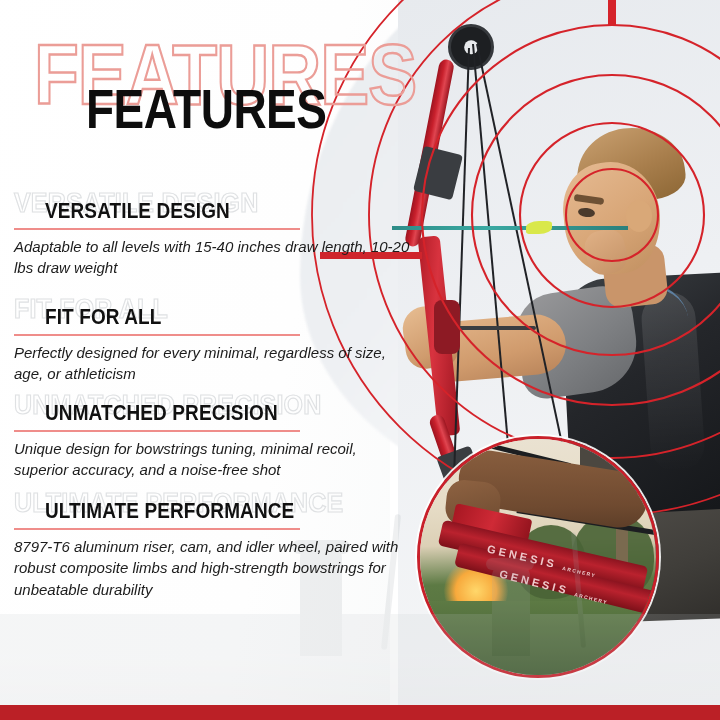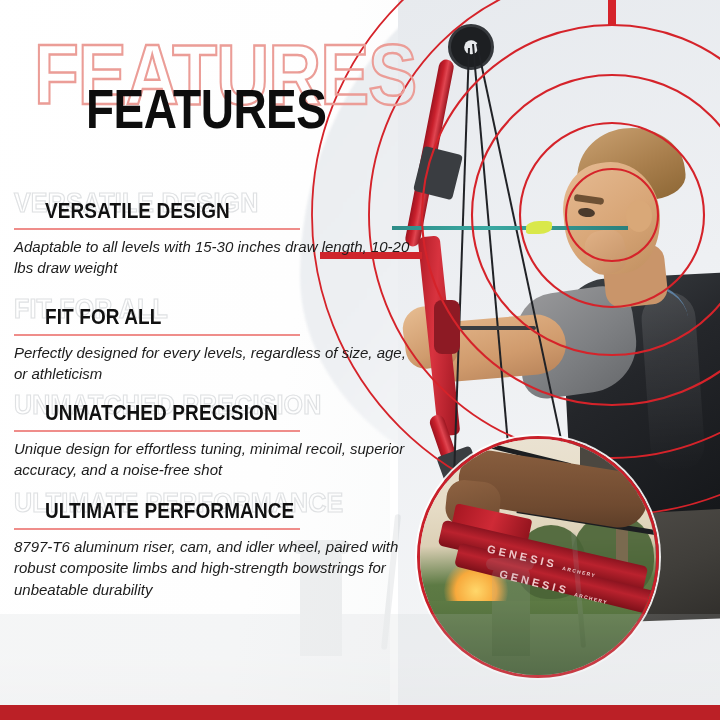--- a/index.html
+++ b/index.html
@@ -252,35 +252,35 @@
 
   <div class="title-ghost">FEATURES</div>
   <div class="title-main">FEATURES</div>
 
   <div class="mid-rule"></div>
 
   <div class="feat f0">
     <div class="ghost">VERSATILE DESIGN</div>
     <div class="head">VERSATILE DESIGN</div>
     <div class="rule"></div>
-    <div class="body">Adaptable to all levels with 15-30 inches draw length, 10-20 lbs draw weight</div>
+    <div class="body">Adaptable to all levels with 15-40 inches draw length, 10-20 lbs draw weight</div>
   </div>
 
   <div class="feat f1">
     <div class="ghost">FIT FOR ALL</div>
     <div class="head">FIT FOR ALL</div>
     <div class="rule"></div>
-    <div class="body">Perfectly designed for every levels, regardless of size, age, or athleticism</div>
+    <div class="body">Perfectly designed for every minimal, regardless of size, age, or athleticism</div>
   </div>
 
   <div class="feat f2">
     <div class="ghost">UNMATCHED PRECISION</div>
     <div class="head">UNMATCHED PRECISION</div>
     <div class="rule"></div>
-    <div class="body">Unique design for effortless tuning, minimal recoil, superior accuracy, and a noise-free shot</div>
+    <div class="body">Unique design for bowstrings tuning, minimal recoil, superior accuracy, and a noise-free shot</div>
   </div>
 
   <div class="feat f3">
     <div class="ghost">ULTIMATE PERFORMANCE</div>
     <div class="head">ULTIMATE PERFORMANCE</div>
     <div class="rule"></div>
     <div class="body">8797-T6 aluminum riser, cam, and idler wheel, paired with robust composite limbs and high-strength bowstrings for unbeatable durability</div>
   </div>
 
 </div>

